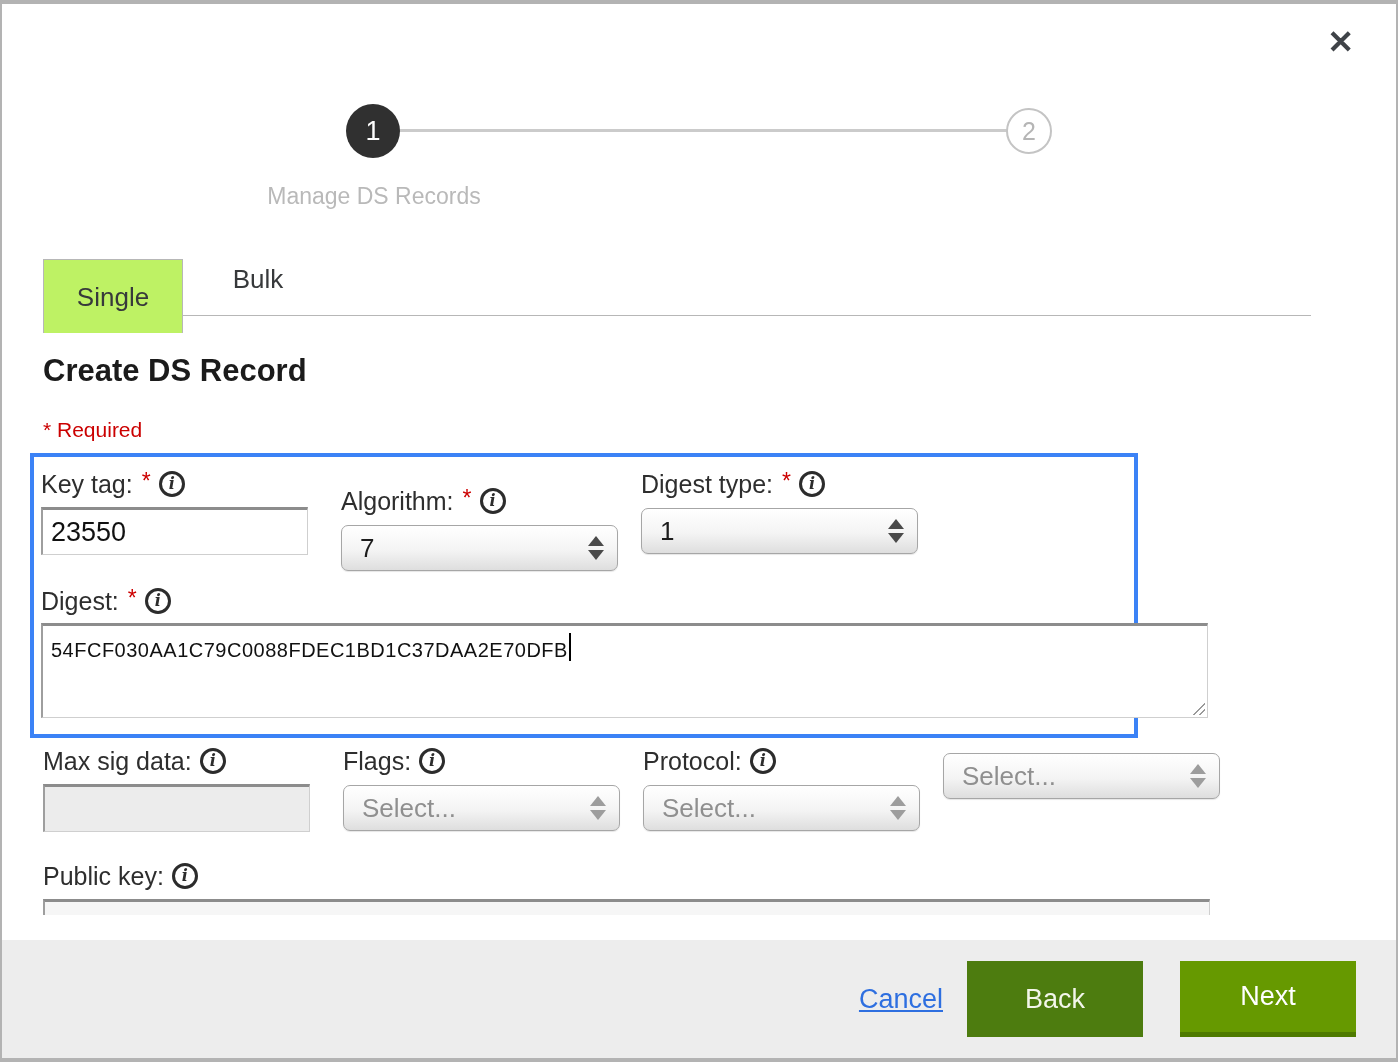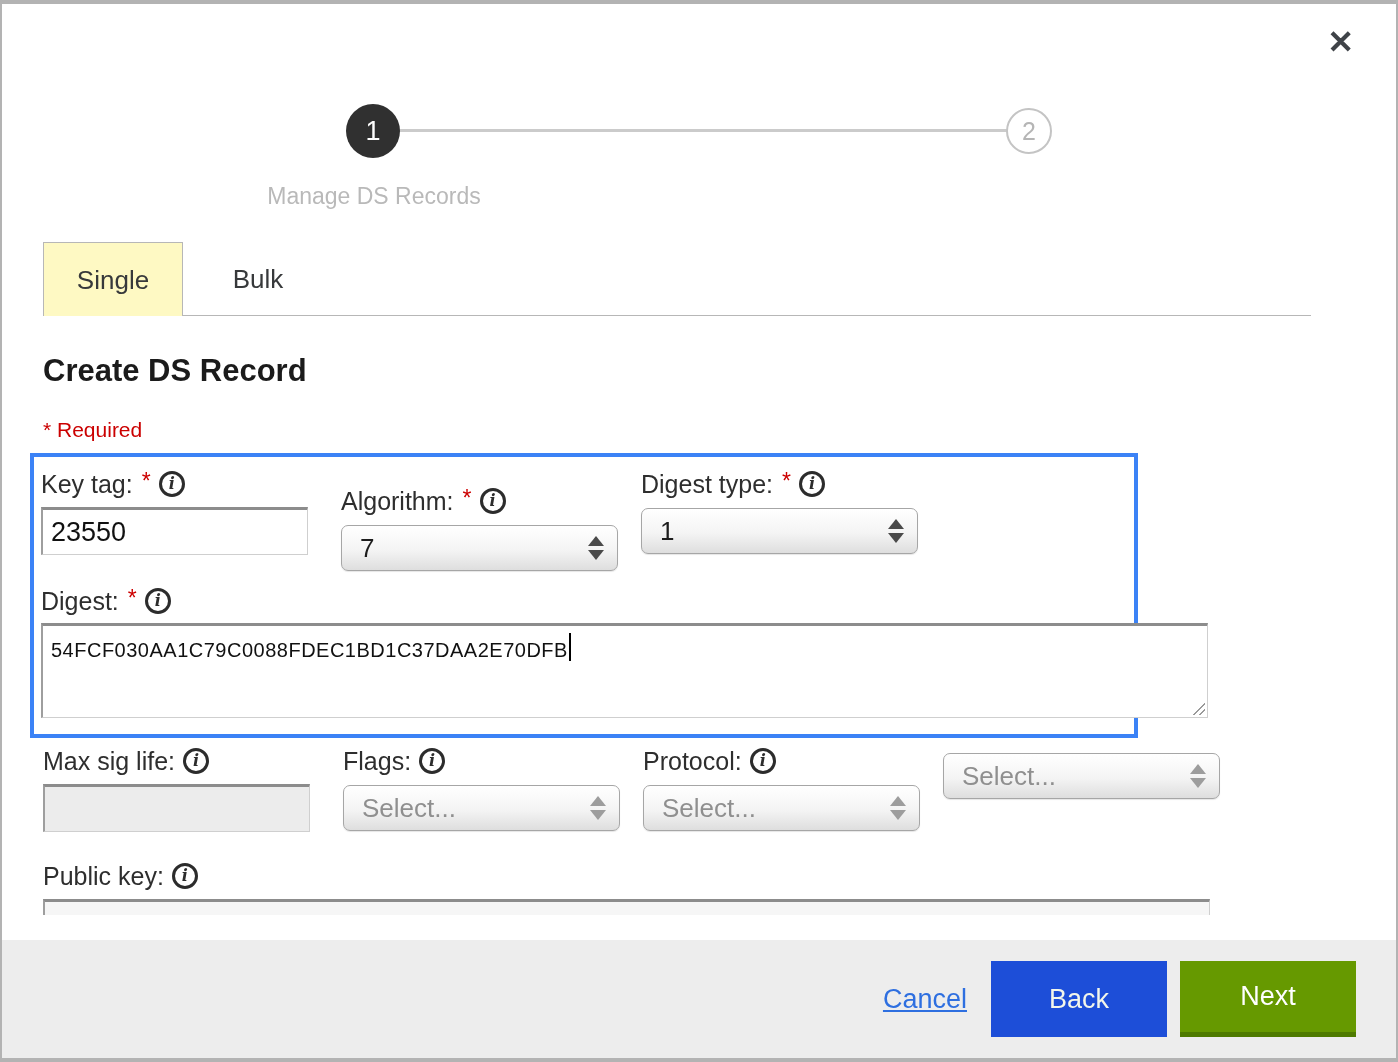--- a/index.html
+++ b/index.html
@@ -36,21 +36,21 @@
     left: 1004px; top: 104px; width: 46px; height: 46px;
     background: #fff; border: 2px solid #c4c4c4; color: #b5b5b5; font-size: 25px;
   }
   .step-label { position: absolute; top: 179px; width: 280px; text-align: center; color: #b9b9b9; font-size: 23px; }
   .step-label.first { left: 232px; }
   .step-label.second { left: 888px; }
 
   
   .tab-underline { position: absolute; left: 41px; top: 311px; width: 1268px; height: 1px; background: #b7b7b7; z-index: 1; }
   .tab { position: absolute; top: 238px; height: 74px; text-align: center; line-height: 74px; font-size: 26px; color: #37393b; z-index: 2; cursor: pointer; }
-  .tab.active { left: 41px; width: 140px; background: #fef9c3; border: 1px solid #b7b7b7; border-bottom: none; }
+  .tab.active { left: 41px; width: 140px; background: #bef264; border: 1px solid #b7b7b7; border-bottom: none; margin-top: 17px; }
   .tab.plain { left: 181px; width: 150px; }
 
   
   .page-title { position: absolute; left: 41px; top: 349px; font-size: 31px; font-weight: bold; color: #1b1b1b; }
   .required-note { position: absolute; left: 41px; top: 414px; font-size: 21px; color: #cb0000; }
 
   
   .highlight-box {
     position: absolute; left: 28px; top: 449px;
     width: 1108px; height: 285px;
@@ -130,21 +130,21 @@
   }
 
   
   .footer {
     position: absolute; left: 0; bottom: 0; width: 100%; height: 118px;
     background: #ededed; display: flex; align-items: center; justify-content: flex-end;
     padding-right: 40px;
   }
   .cancel-link { background: none; border: none; color: #2e6fe0; font-size: 27px; cursor: pointer; margin-right: 24px; font-family: "Liberation Sans", sans-serif; text-decoration: underline; }
   .btn { width: 176px; height: 76px; font-size: 27px; border: none; cursor: pointer; font-family: "Liberation Sans", sans-serif; }
-  .btn-back { background: #1d4ed8; color: #f3f6ea; margin-right: 13px; }
+  .btn-back { background: #4d7c0f; color: #f3f6ea; margin-right: 37px; }
   .btn-next { background: #669900; color: #ffffff; border-bottom: 5px solid #4e7a00; }
 </style>
 </head>
 <body>
 
 <div class="modal">
 
   <button class="close-btn">✕</button>
 
   <div class="stepper">
@@ -215,21 +215,21 @@
       <div class="digest-area">
         <span>54FCF030AA1C79C0088FDEC1BD1C37DAA2E70DFB</span><span class="caret"></span>
         <span class="resize-handle"></span>
       </div>
     </div>
 
   </div>
 
   <div class="field f-maxsig">
     <div class="label-row">
-      <span>Max sig life:</span>
+      <span>Max sig data:</span>
       <span class="info-icon"></span>
     </div>
     <input class="text-input disabled" type="text" value="" style="">
   </div>
 
   <div class="field f-flags">
     <div class="label-row">
       <span>Flags:</span>
       <span class="info-icon"></span>
     </div>

